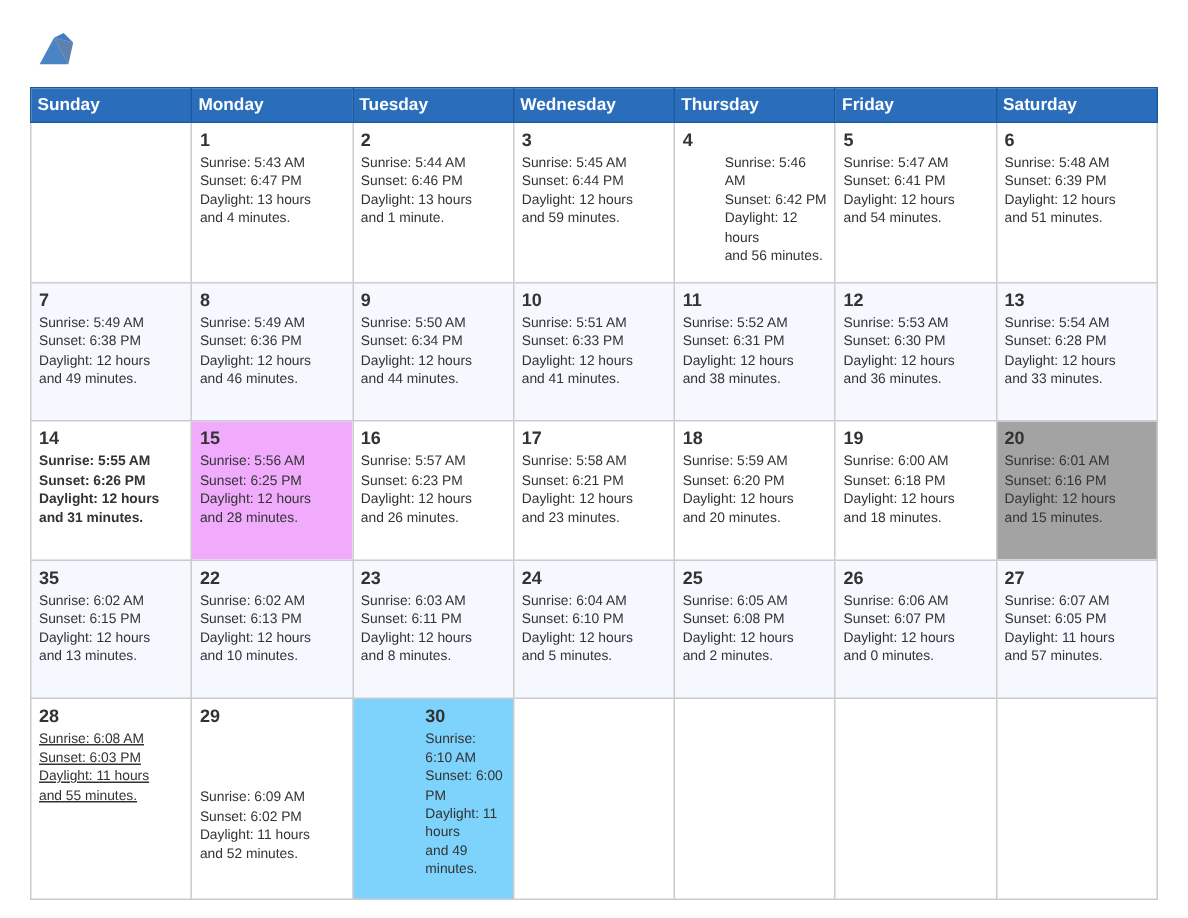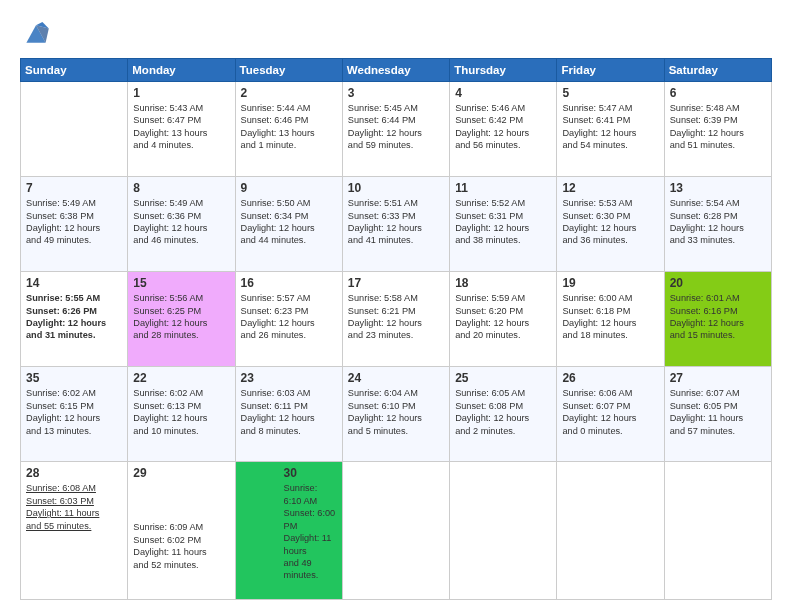--- a/index.html
+++ b/index.html
@@ -149,21 +149,21 @@
           </td>
           <td style="background: rgb(255, 255, 255);">
             <span class="day-num">3</span>
             <div class="day-detail" style="white-space: pre-line;">Sunrise: 5:45 AM
 Sunset: 6:44 PM
 Daylight: 12 hours
 and 59 minutes.</div>
           </td>
           <td style="background: rgb(255, 255, 255);">
             <span class="day-num">4</span>
-            <div class="day-detail" style="white-space: pre-line;">Sunrise: 5:46 AM
+            <div class="day-detail" style="white-space: pre-line; margin-left: 28px;">Sunrise: 5:46 AM
 Sunset: 6:42 PM
 Daylight: 12 hours
 and 56 minutes.</div>
           </td>
           <td style="background: rgb(255, 255, 255);">
             <span class="day-num">5</span>
             <div class="day-detail" style="white-space: pre-line;">Sunrise: 5:47 AM
 Sunset: 6:41 PM
 Daylight: 12 hours
 and 54 minutes.</div>
@@ -263,21 +263,21 @@
 Daylight: 12 hours
 and 20 minutes.</div>
           </td>
           <td style="background: rgb(255, 255, 255);">
             <span class="day-num">19</span>
             <div class="day-detail" style="white-space: pre-line;">Sunrise: 6:00 AM
 Sunset: 6:18 PM
 Daylight: 12 hours
 and 18 minutes.</div>
           </td>
-          <td style="background: #84cc16;">
+          <td style="background: #a3a3a3;">
             <span class="day-num">20</span>
             <div class="day-detail" style="white-space: pre-line;">Sunrise: 6:01 AM
 Sunset: 6:16 PM
 Daylight: 12 hours
 and 15 minutes.</div>
           </td>
         </tr>
         <tr>
           <td style="background: rgb(245, 248, 255);">
             <span class="day-num">35</span>
@@ -337,21 +337,21 @@
 Daylight: 11 hours
 and 55 minutes.</div>
           </td>
           <td style="background: rgb(255, 255, 255);">
             <span class="day-num">29</span>
             <div class="day-detail" style="white-space: pre-line; margin-top: 41px;">Sunrise: 6:09 AM
 Sunset: 6:02 PM
 Daylight: 11 hours
 and 52 minutes.</div>
           </td>
-          <td style="background: #22c55e; padding-left: 48px;">
+          <td style="background: #7dd3fc; padding-left: 48px;">
             <span class="day-num">30</span>
             <div class="day-detail" style="white-space: pre-line;">Sunrise: 6:10 AM
 Sunset: 6:00 PM
 Daylight: 11 hours
 and 49 minutes.</div>
           </td>
           <td class="empty-cell"></td>
           <td class="empty-cell"></td>
           <td class="empty-cell"></td>
           <td class="empty-cell"></td>

